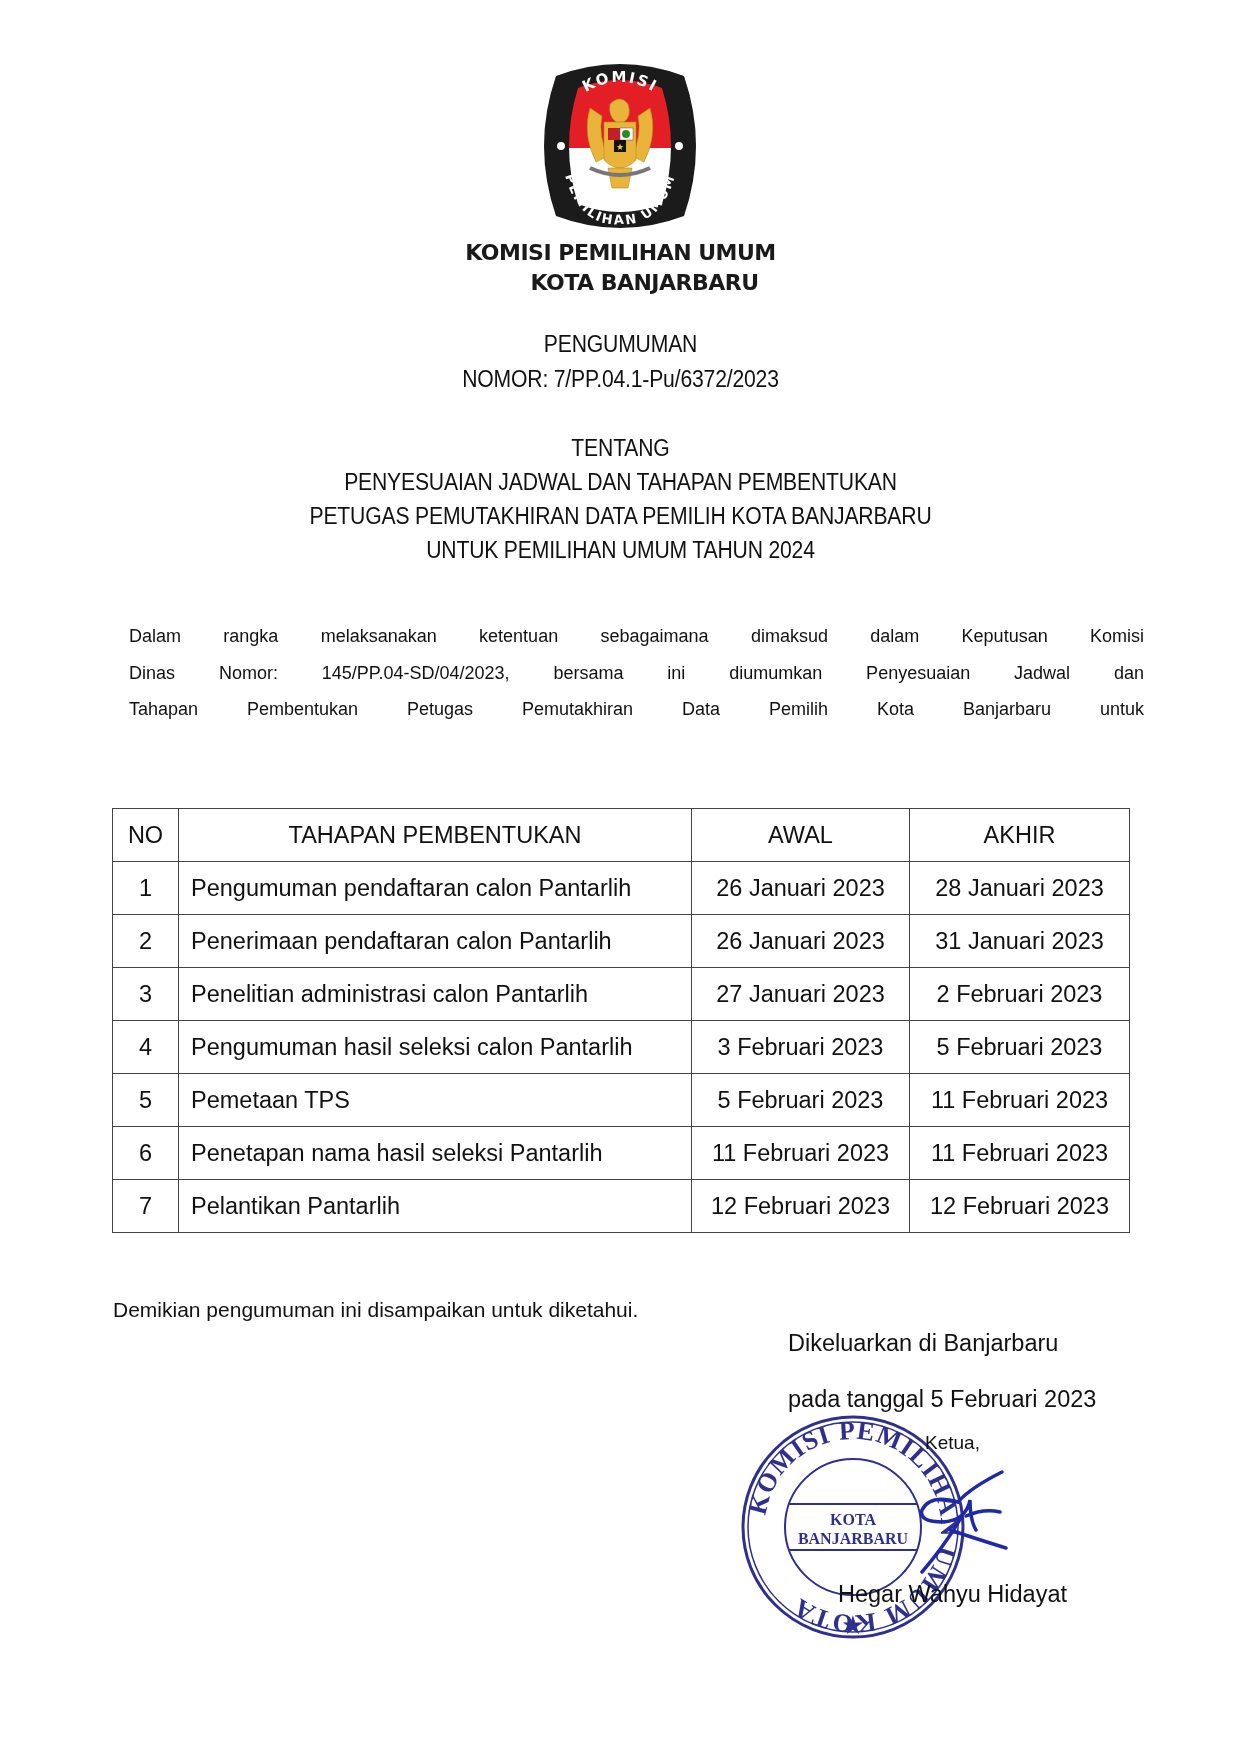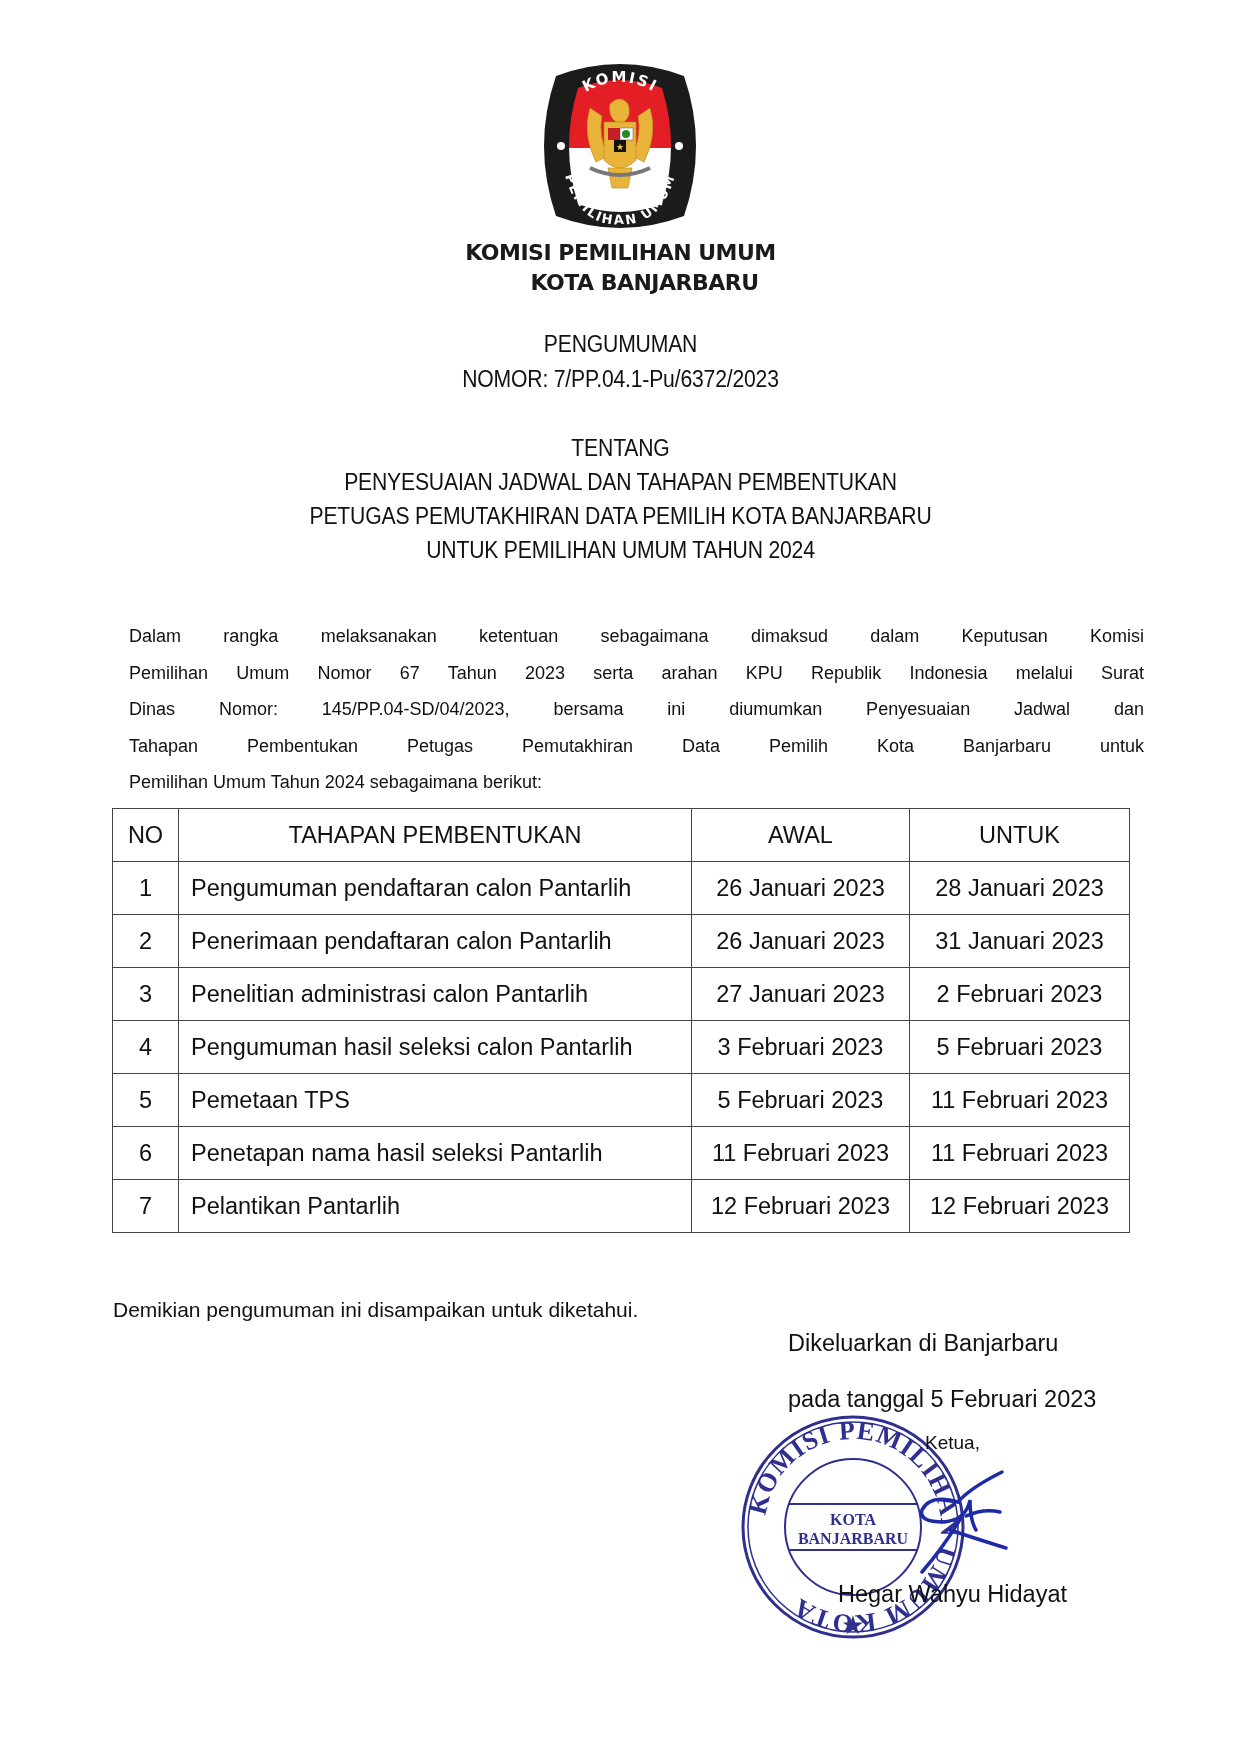--- a/index.html
+++ b/index.html
@@ -89,39 +89,37 @@
 
 <div class="center-line" style="top:331px;">PENGUMUMAN</div>
 <div class="center-line" style="top:366px;">NOMOR: 7/PP.04.1-Pu/6372/2023</div>
 <div class="center-line" style="top:435px;">TENTANG</div>
 <div class="center-line" style="top:469px;">PENYESUAIAN JADWAL DAN TAHAPAN PEMBENTUKAN</div>
 <div class="center-line" style="top:503px;">PETUGAS PEMUTAKHIRAN DATA PEMILIH KOTA BANJARBARU</div>
 <div class="center-line" style="top:537px;">UNTUK PEMILIHAN UMUM TAHUN 2024</div>
 
 <div class="para">
   <span class="ln">Dalam rangka melaksanakan ketentuan sebagaimana dimaksud dalam Keputusan Komisi</span>
-  <span class="ln">Pemilihan Umum Nomor 67 Tahun 2023 serta arahan KPU Republik Indonesia melalui Surat</span>
   <span class="ln">Dinas Nomor: 145/PP.04-SD/04/2023, bersama ini diumumkan Penyesuaian Jadwal dan</span>
   <span class="ln">Tahapan Pembentukan Petugas Pemutakhiran Data Pemilih Kota Banjarbaru untuk</span>
-  <span class="ln last">Pemilihan Umum Tahun 2024 sebagaimana berikut:</span>
 </div>
 
 <table class="sched">
   <colgroup>
       <col class="c1">
       <col class="c2">
       <col class="c3">
       <col class="c4">
     </colgroup>
   <thead>
     <tr>
       <th>NO</th>
       <th>TAHAPAN PEMBENTUKAN</th>
       <th>AWAL</th>
-      <th>UNTUK</th>
+      <th>AKHIR</th>
     </tr>
   </thead>
   <tbody>
     <tr>
       <td class="no">1</td>
       <td class="stage">Pengumuman pendaftaran calon Pantarlih</td>
       <td class="date">26 Januari 2023</td>
       <td class="date">28 Januari 2023</td>
     </tr>
     <tr>

